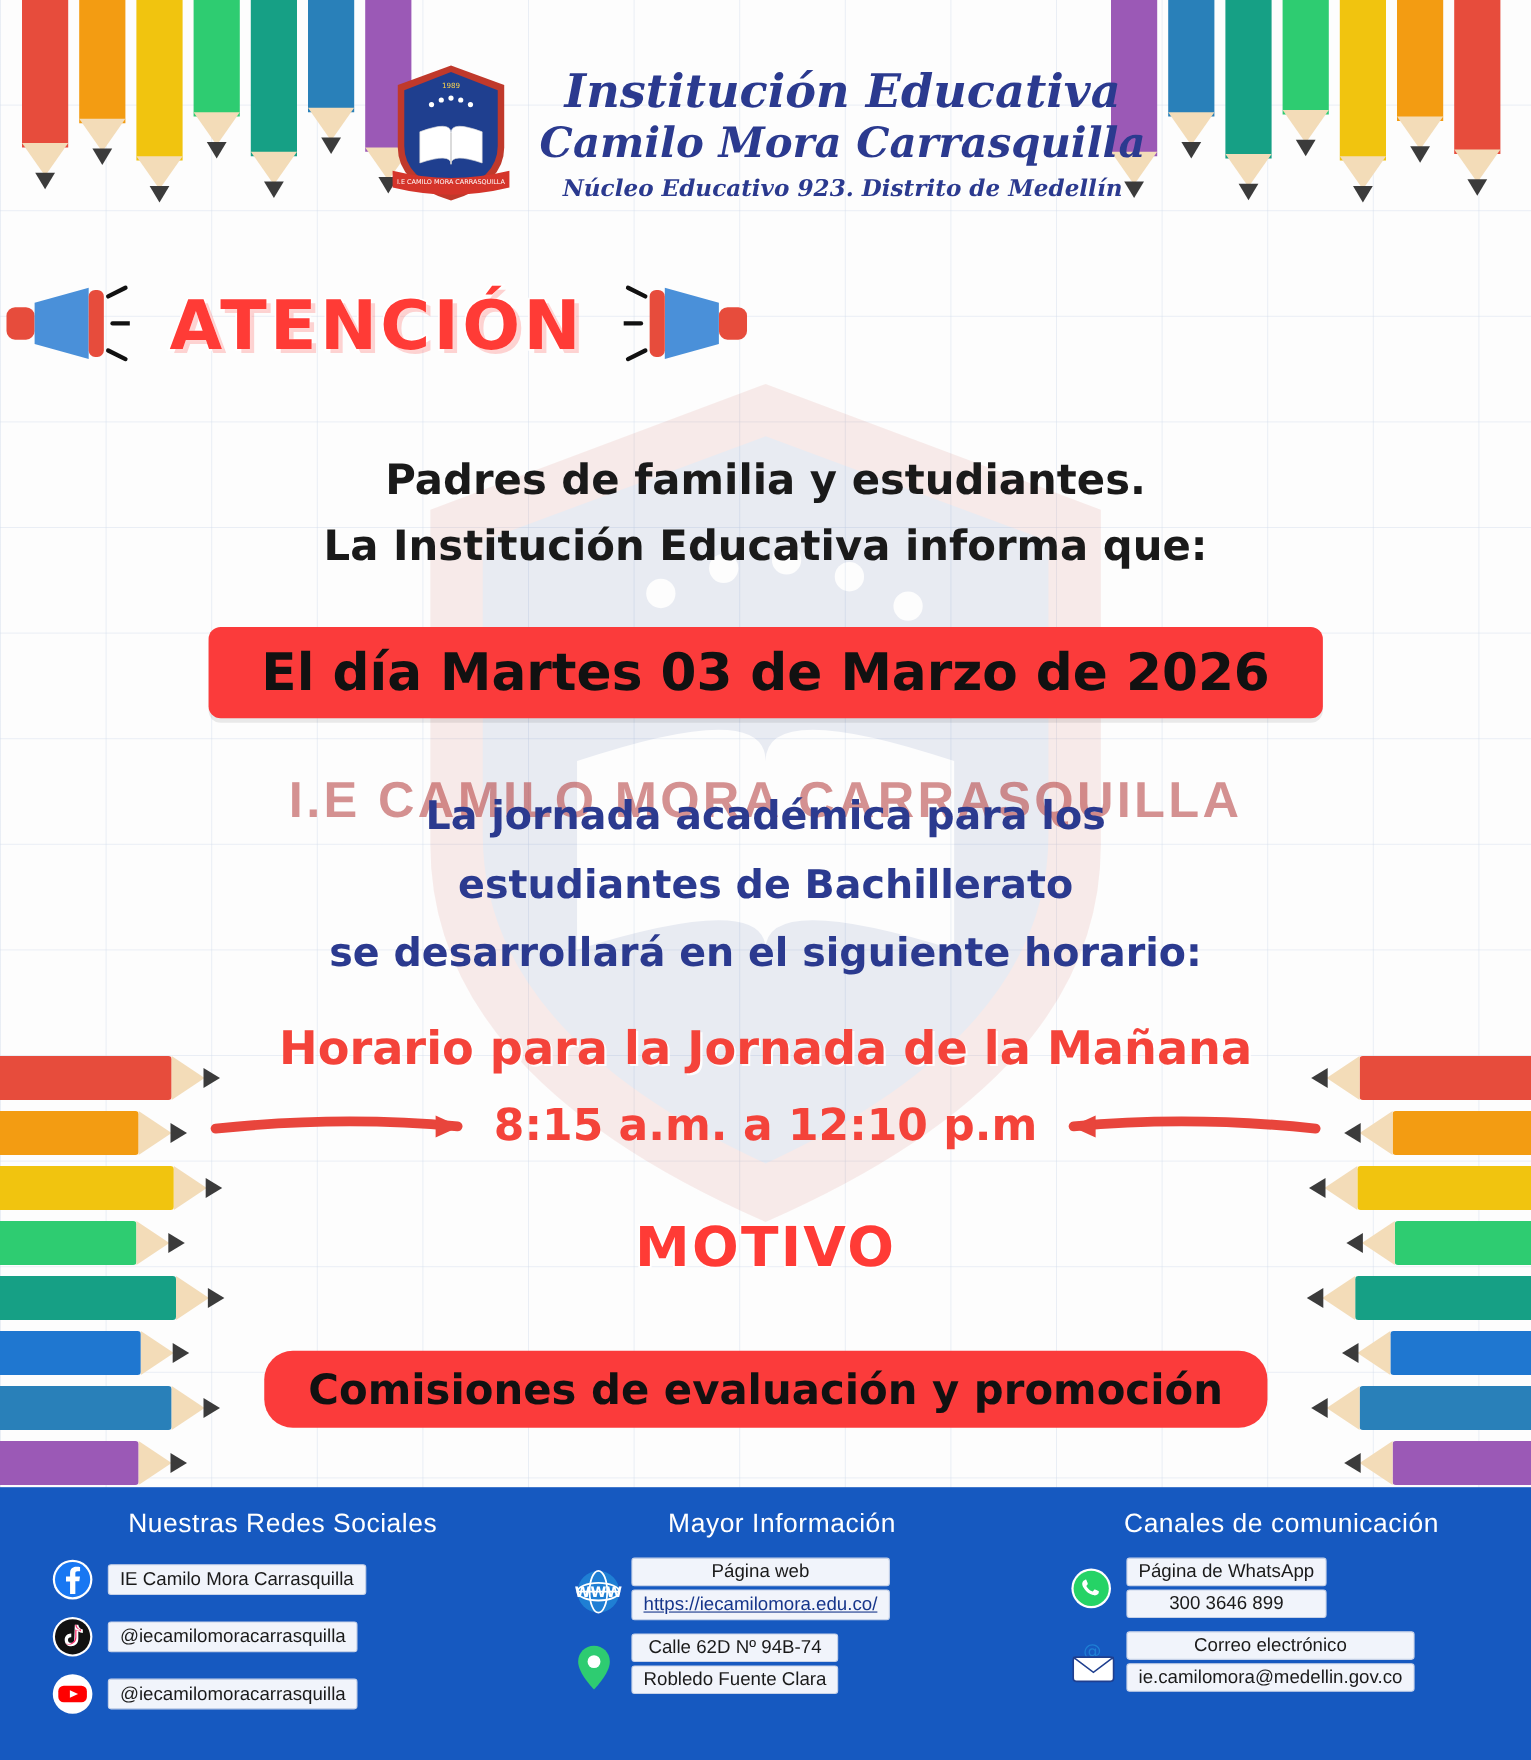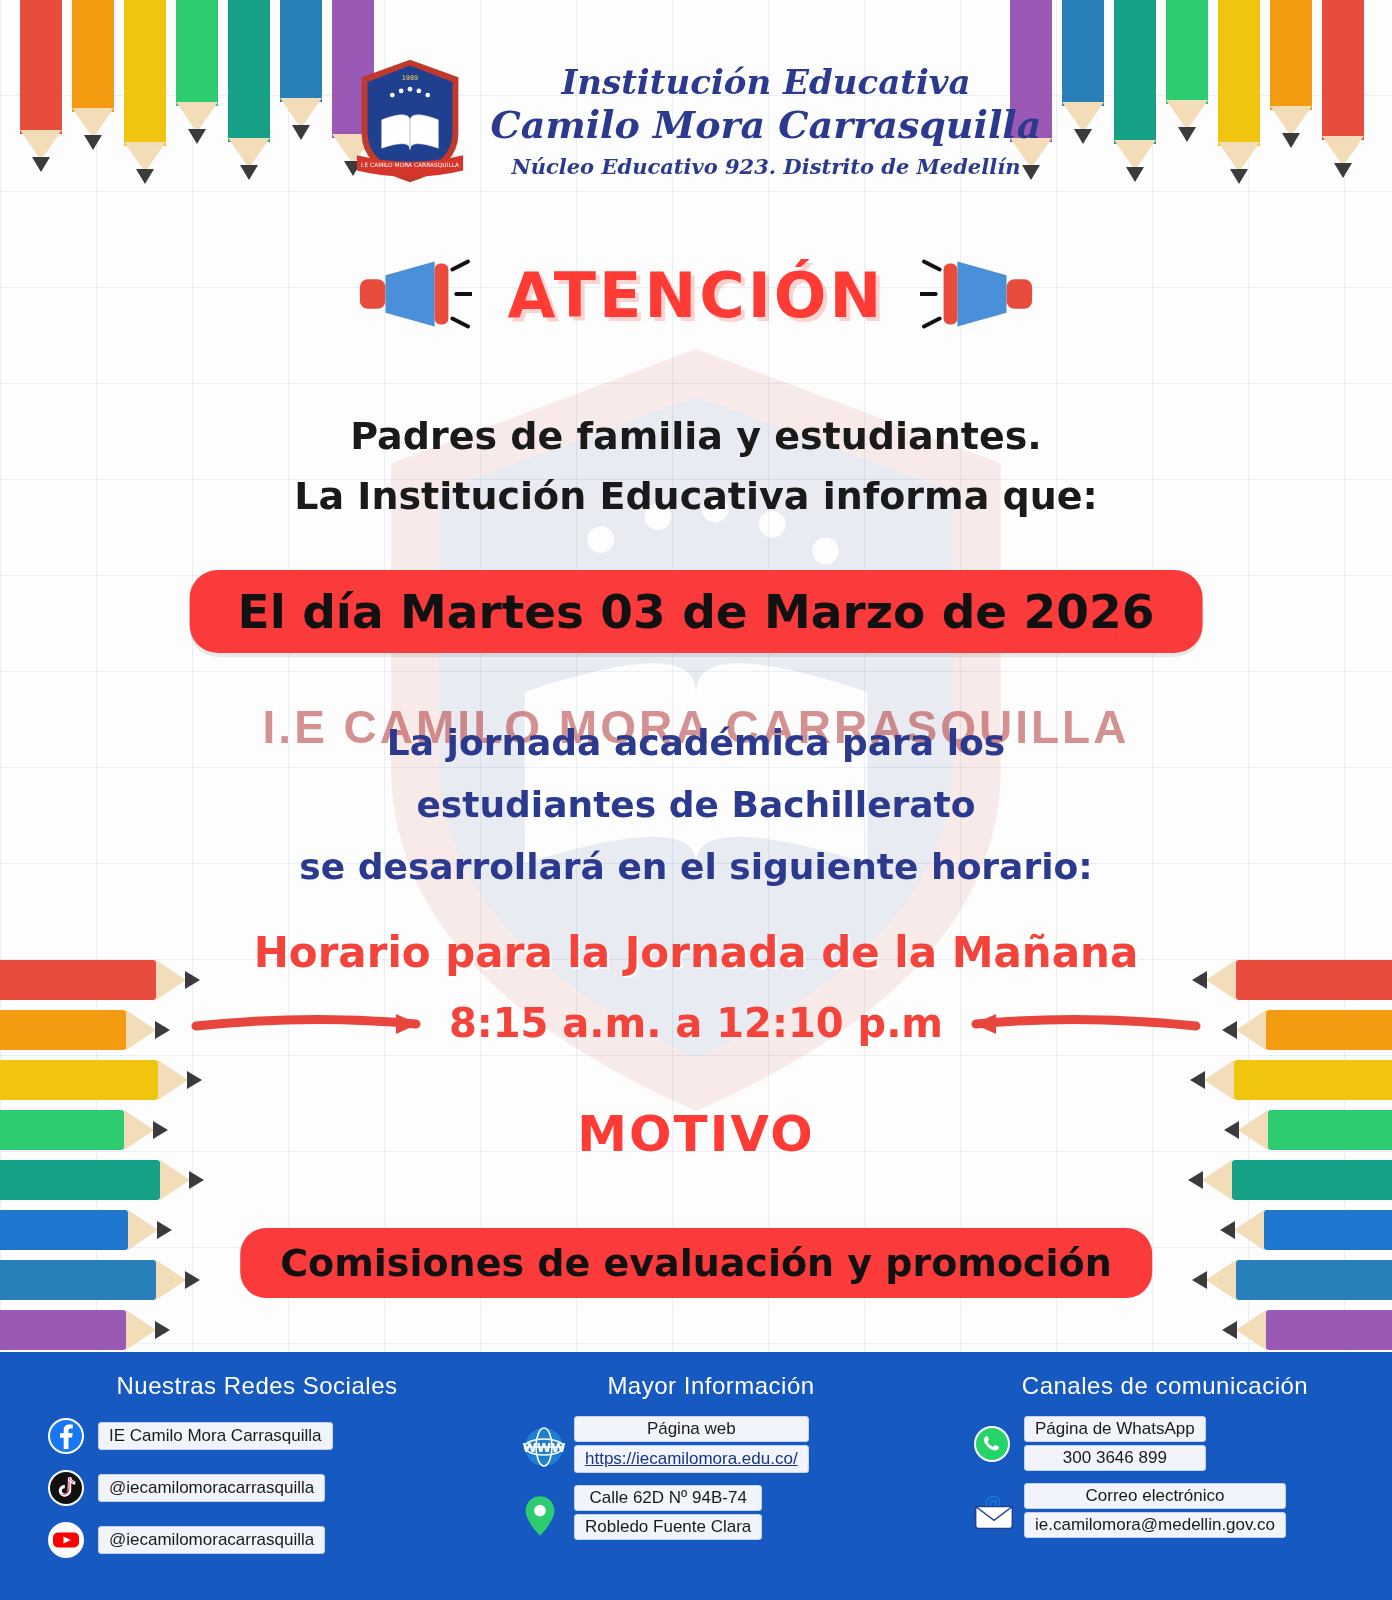--- a/index.html
+++ b/index.html
@@ -70,45 +70,45 @@
   .pencil-h.left .tipwood { right: 14px; border-left: 30px solid #f3dcb8; }
   .pencil-h.left .lead { right: 0; border-left: 15px solid #3b3b3b; }
   .pencil-h.right .body { right: 0; left: 44px; }
   .pencil-h.right .tipwood { left: 14px; border-right: 30px solid #f3dcb8; }
   .pencil-h.right .lead { left: 0; border-right: 15px solid #3b3b3b; }
 
   
   .header { position: absolute; top: 55px; left: 0; width: 100%; display: flex; justify-content: center; align-items: center; gap: 22px; }
   .crest { width: 118px; height: 132px; flex: 0 0 auto; }
   .header-text { text-align: center; color: #2b3a8f; }
-  .h-line1 { font-family: "DejaVu Serif", serif; font-style: italic; font-weight: bold; font-size: 34px; color: #2b3a8f; line-height: 1.15; }
+  .h-line1 { font-family: "DejaVu Serif", serif; font-style: italic; font-weight: bold; font-size: 42px; color: #2b3a8f; line-height: 1.15; }
   .h-line2 { font-family: "DejaVu Serif", serif; font-style: italic; font-weight: bold; font-size: 38px; color: #2b3a8f; line-height: 1.2; }
   .h-line3 { font-family: "DejaVu Serif", serif; font-style: italic; font-weight: bold; font-size: 21px; color: #2b3a8f; margin-top: 6px; }
 
   
-  .attention-row { position: absolute; top: 255px; left: 0; width: 100%; display: flex; justify-content: center; align-items: center; gap: 36px; }
+  .attention-row { position: absolute; top: 255px; left: 0; width: 100%; display: flex; align-items: center; gap: 36px; }
   .atencion {
     font-family: "DejaVu Sans", sans-serif;
     font-weight: bold; font-size: 62px; letter-spacing: 3px;
     color: #ff3b36;
     -webkit-text-stroke: 3px #ffffff;
     paint-order: stroke fill;
     text-shadow: 0 0 0 #fff, 4px 4px 0 rgba(255,59,54,0.22);
   }
   .mega { width: 118px; height: 80px; }
 
   
   .sub {
     position: absolute; left: 0; width: 100%; text-align: center;
     color: #1a1a1a; font-weight: bold; font-size: 38px; line-height: 1.5;
     font-family: "DejaVu Sans", sans-serif;
   }
   .date-banner {
     position: absolute; left: 50%; transform: translateX(-50%);
-    background: #fb3b3b; border-radius: 28px;
+    background: #fb3b3b; border-radius: 11px;
     padding: 14px 48px;
     box-shadow: 0 4px 0 rgba(0,0,0,.08);
   }
   .date-banner span { font-family: "DejaVu Sans", sans-serif; font-weight: bold; font-size: 47px; color: #111; white-space: nowrap; }
 
   .para {
     position: absolute; left: 0; width: 100%; text-align: center;
     color: #2b3a8f; font-weight: bold; font-size: 36px; line-height: 1.7;
     font-family: "DejaVu Sans", sans-serif;
   }

